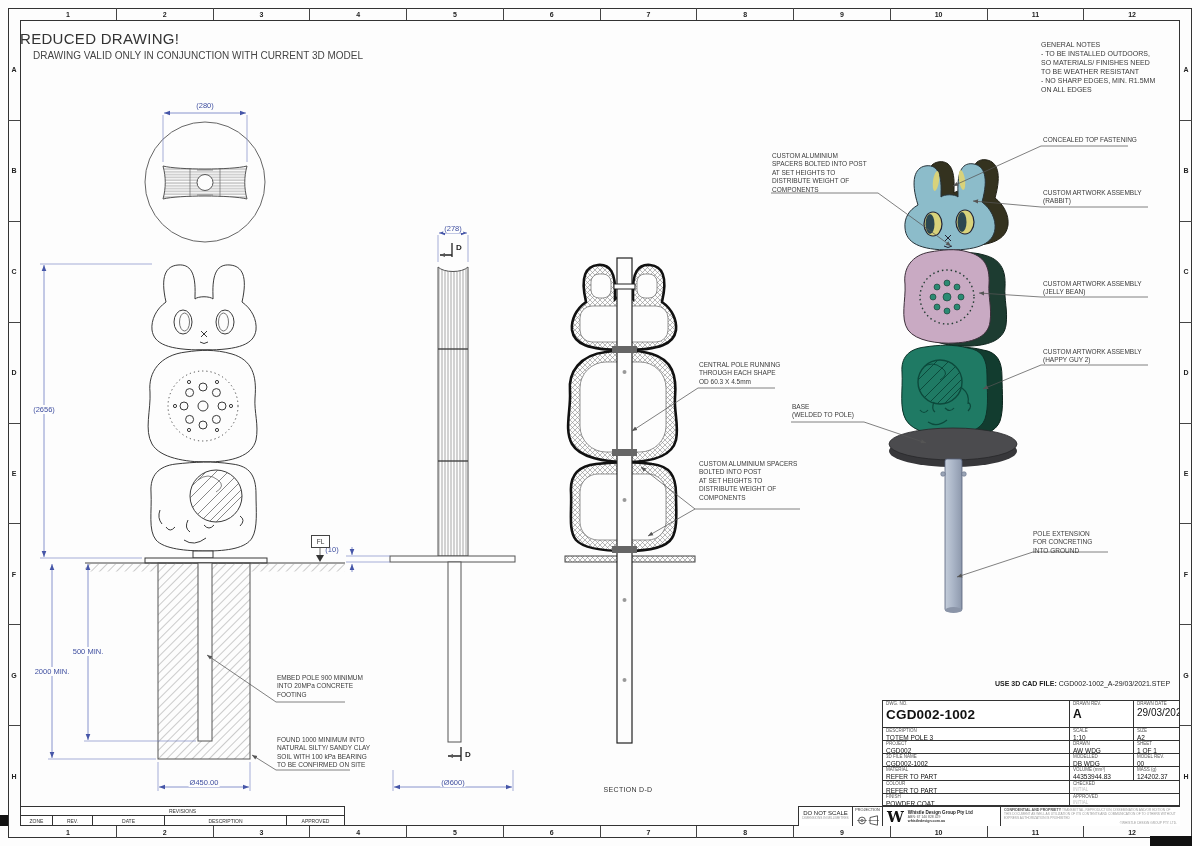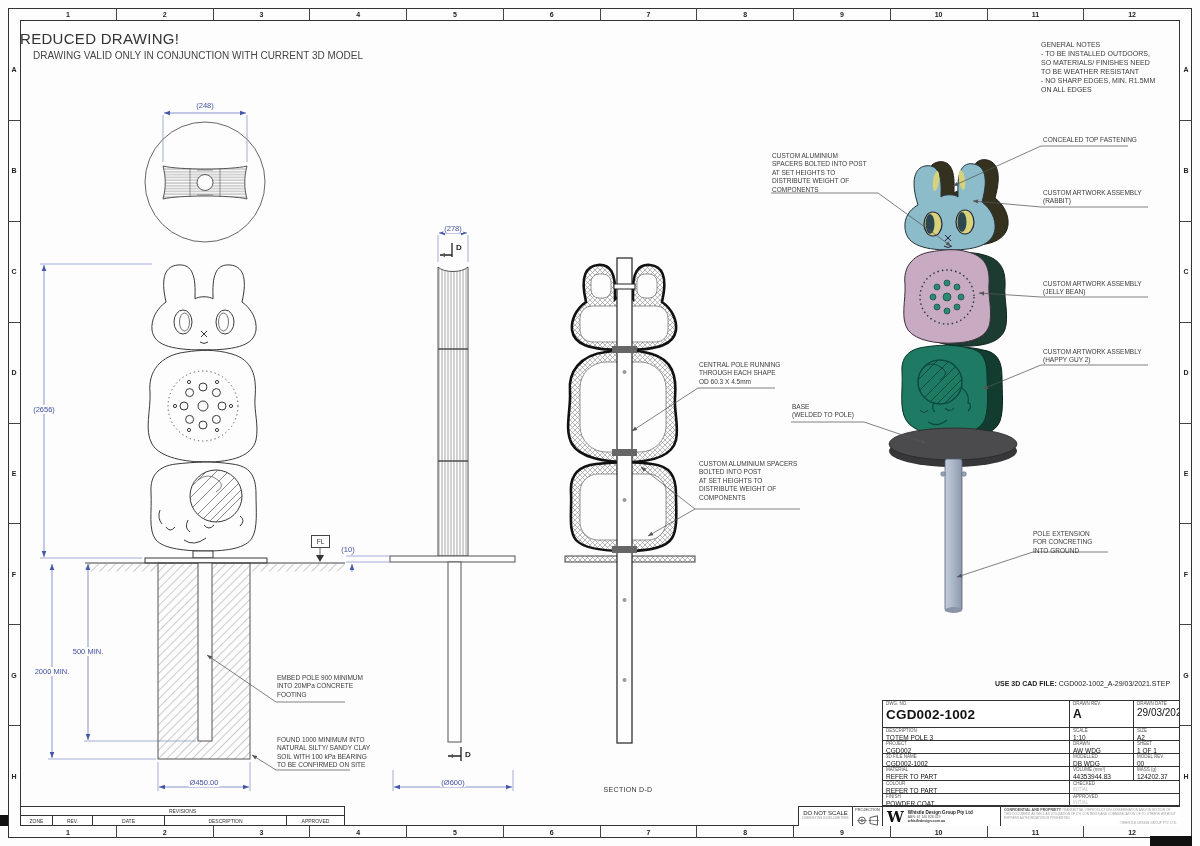--- a/index.html
+++ b/index.html
@@ -341,27 +341,27 @@
 
   <div class="abs hdr-title" style="left:20px;top:30px;">REDUCED DRAWING!</div>
   <div class="abs hdr-sub" style="left:33px;top:50px;">DRAWING VALID ONLY IN CONJUNCTION WITH CURRENT 3D MODEL</div>
   <div class="note" style="left:1041px;top:40px;font-size:7px;">GENERAL NOTES
 - TO BE INSTALLED OUTDOORS,
 SO MATERIALS/ FINISHES NEED
 TO BE WEATHER RESISTANT
 - NO SHARP EDGES, MIN. R1.5MM
 ON ALL EDGES</div>
 
-  <div class="dim ctr" style="left:205px;top:101px;">(248)</div>
+  <div class="dim ctr" style="left:205px;top:101px;">(280)</div>
   <div class="dim ctr" style="left:44px;top:405px;">(2656)</div>
   <div class="dim ctr" style="left:88px;top:647px;">500 MIN.</div>
   <div class="dim ctr" style="left:52px;top:667px;">2000 MIN.</div>
   <div class="dim ctr" style="left:204px;top:778px;">Ø450.00</div>
   <div class="dim ctr" style="left:453px;top:224px;">(278)</div>
-  <div class="dim ctr" style="left:348px;top:534px;margin-top:11px;">(10)</div>
+  <div class="dim ctr" style="left:332px;top:534px;margin-top:11px;">(10)</div>
   <div class="dim ctr" style="left:453px;top:778px;">(Ø600)</div>
   <div class="dmark" style="left:456px;top:243px;">D</div>
   <div class="dmark" style="left:465px;top:750px;">D</div>
   <div class="flbox">FL</div>
 
   <div class="note" style="left:277px;top:674px;">EMBED POLE 900 MINIMUM
 INTO 20MPa CONCRETE
 FOOTING</div>
   <div class="note" style="left:277px;top:736px;">FOUND 1000 MINIMUM INTO
 NATURAL SILTY/ SANDY CLAY

